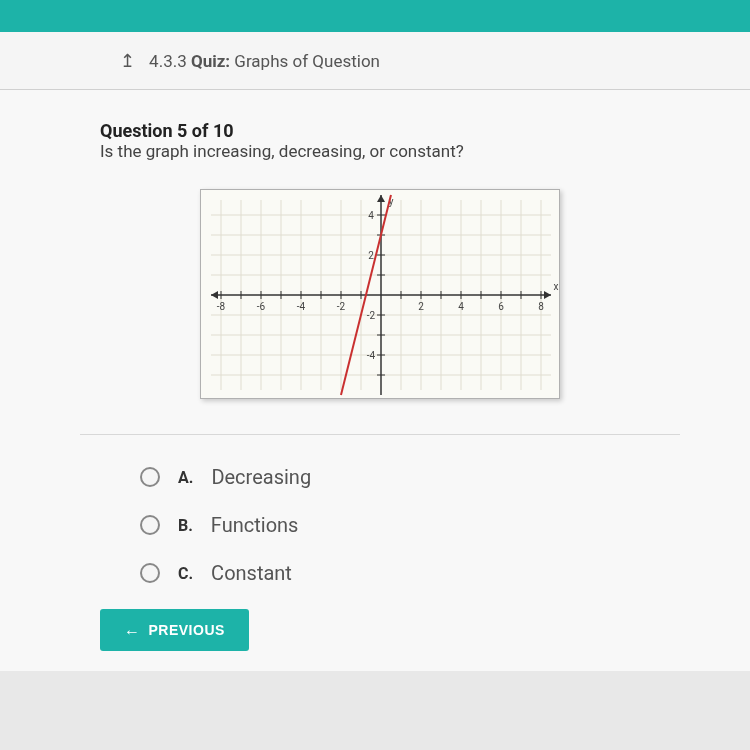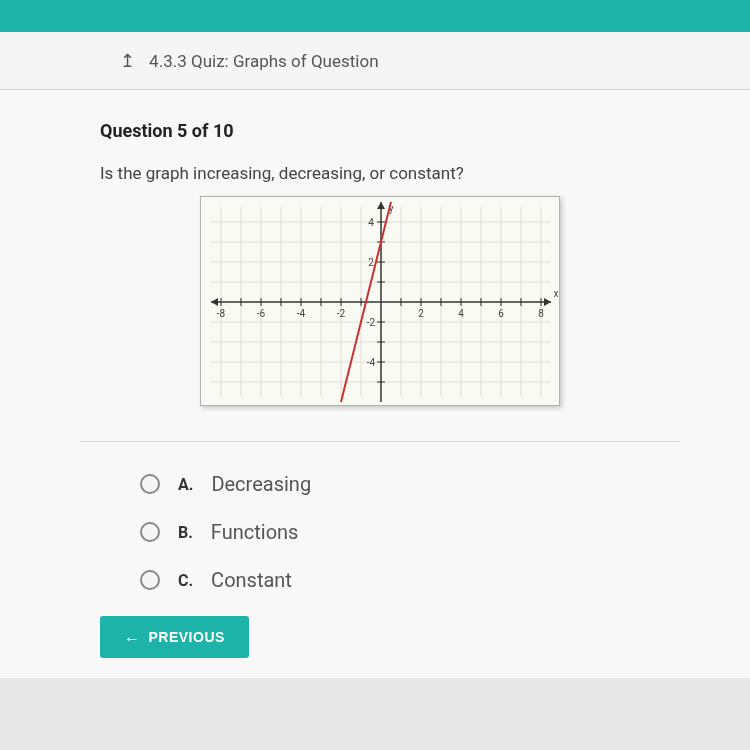--- a/index.html
+++ b/index.html
@@ -29,36 +29,35 @@
     }
     .back-arrow {
       color: #555;
       font-size: 18px;
     }
     .header-text {
       color: #555;
       font-size: 17px;
     }
     .header-quiz-bold {
-      font-weight: 400;
+      font-weight: 700;
     }
     .content {
       background: #f8f8f8;
       padding: 30px 90px 20px 100px;
     }
     .question-number {
       font-size: 18px;
       font-weight: 700;
       color: #222;
-      margin-bottom: 22px;
     }
     .question-text {
       font-size: 17px;
       color: #444;
-      margin-bottom: 13px;
+      margin-bottom: 28px;
     }
     .graph-container {
       display: flex;
       justify-content: center;
       margin-bottom: 35px;
     }
     .graph-box {
       width: 360px;
       height: 210px;
       background: #fafaf5;

